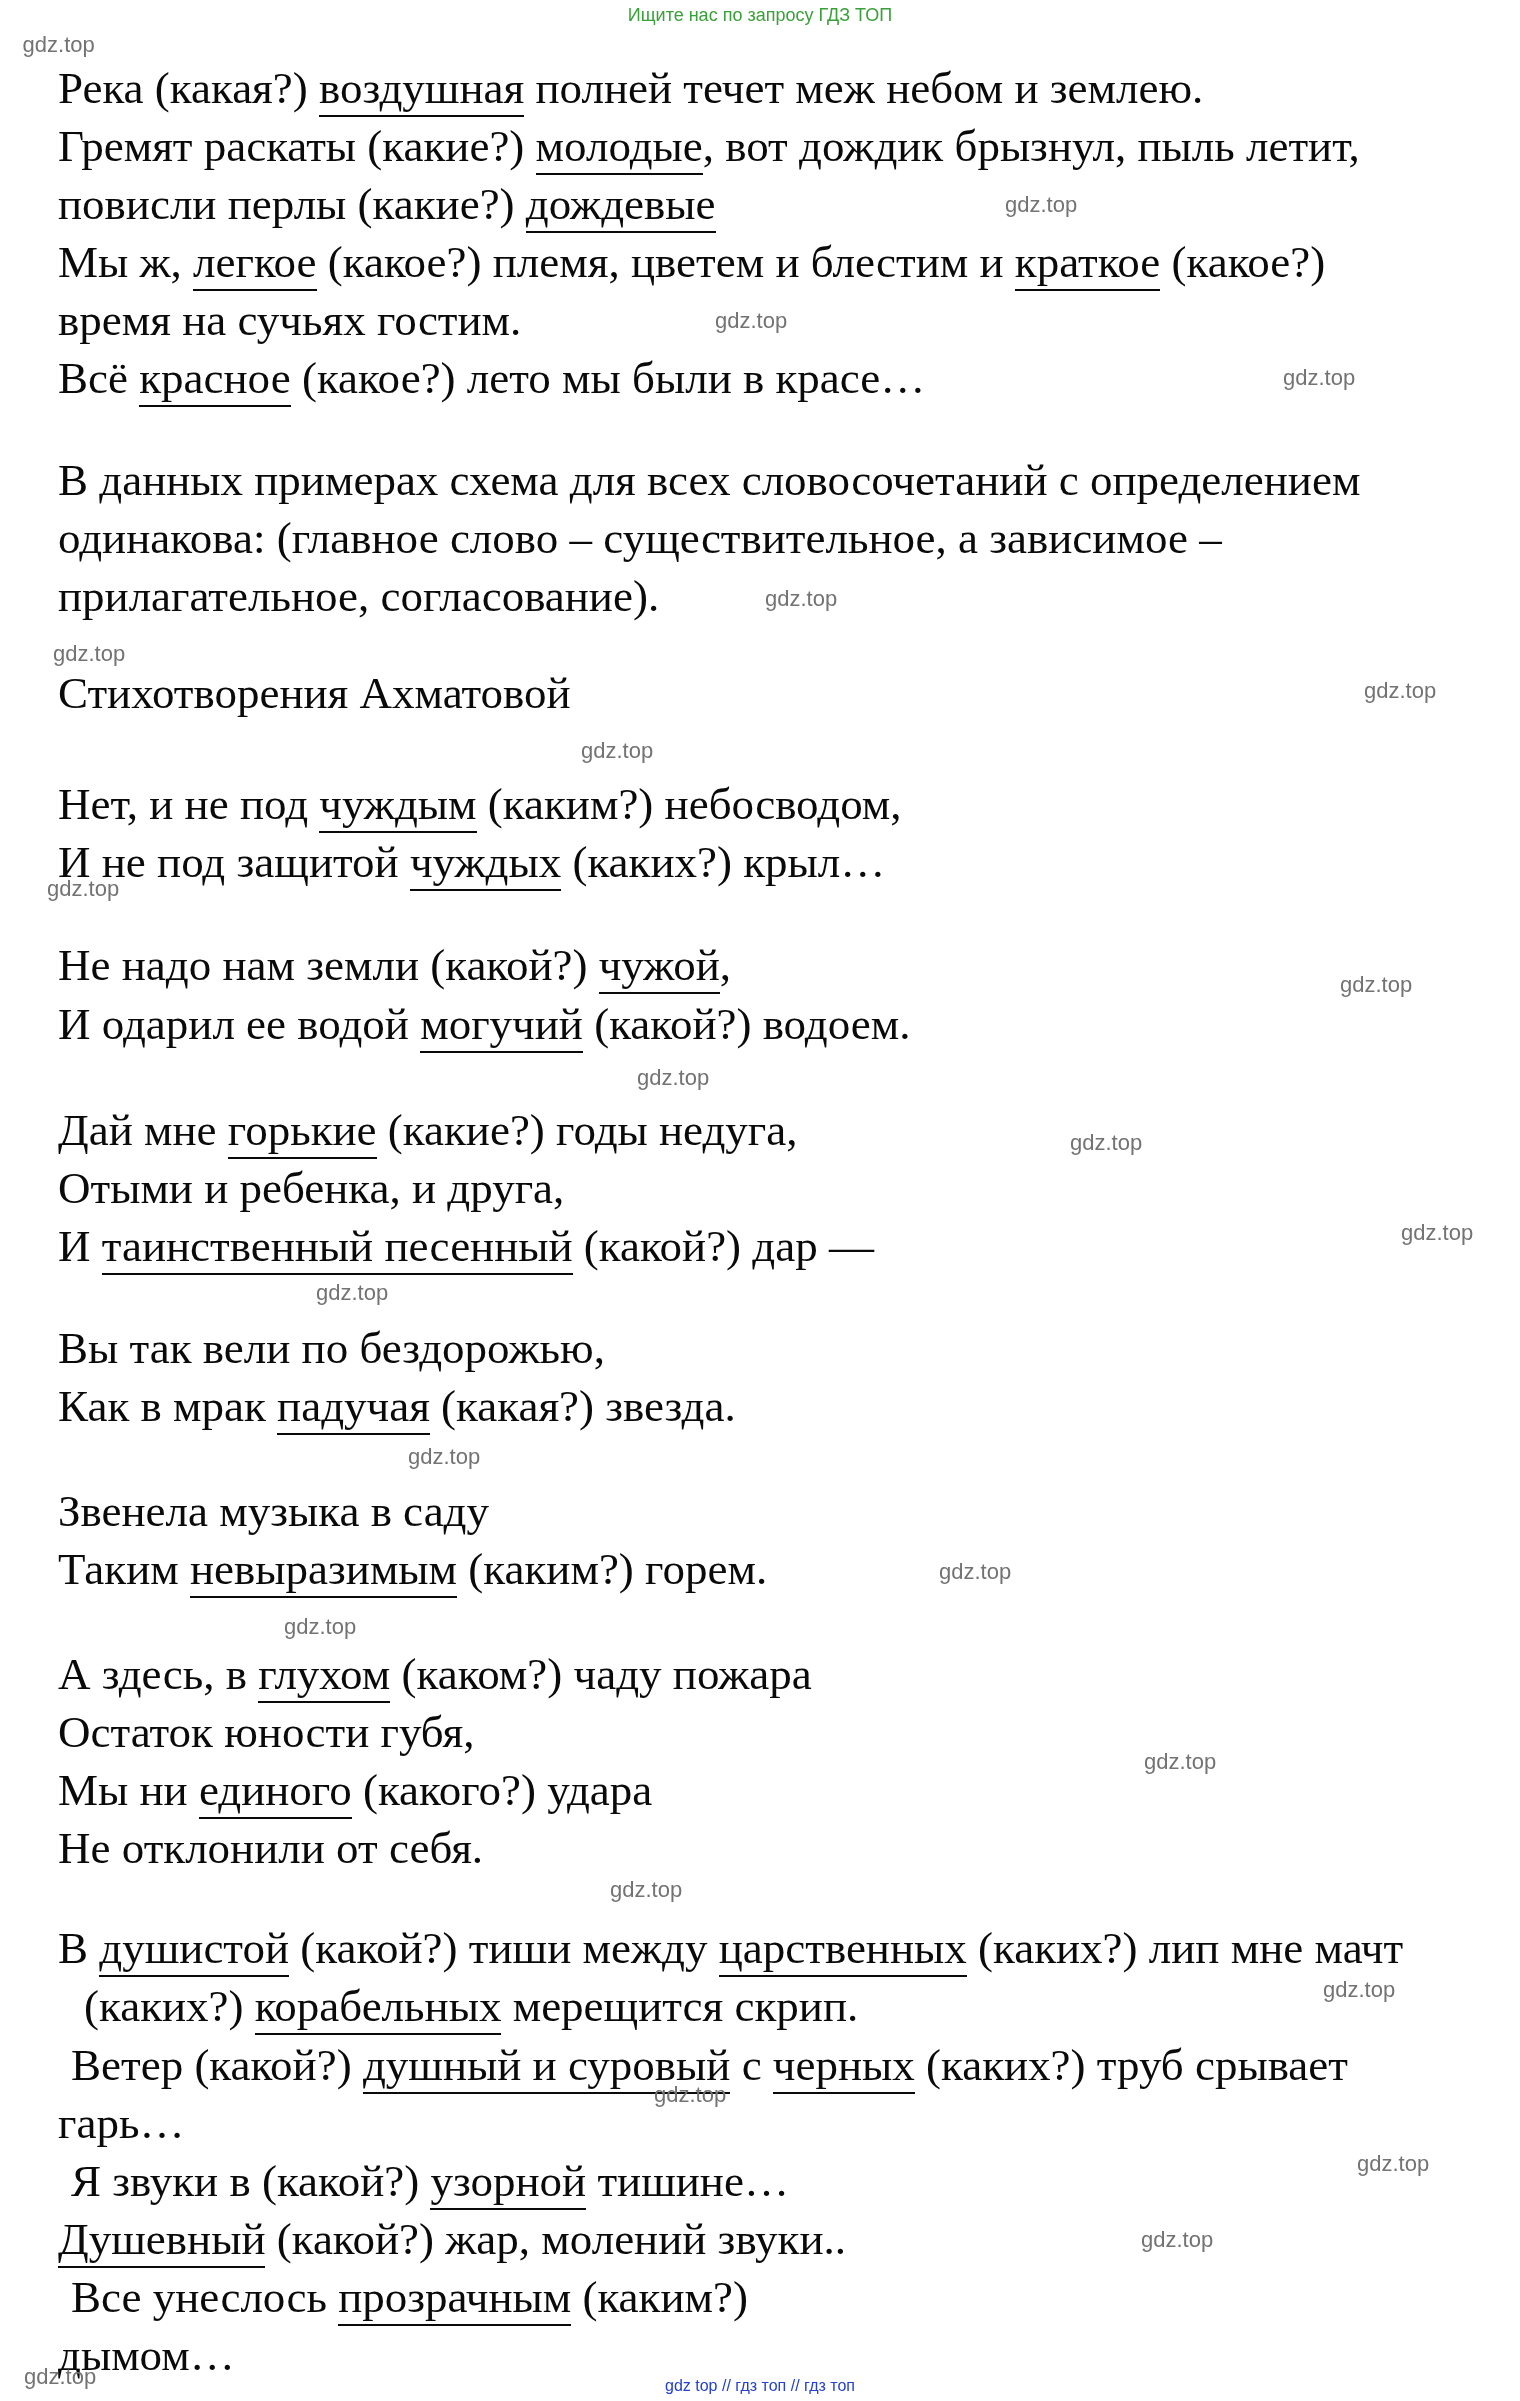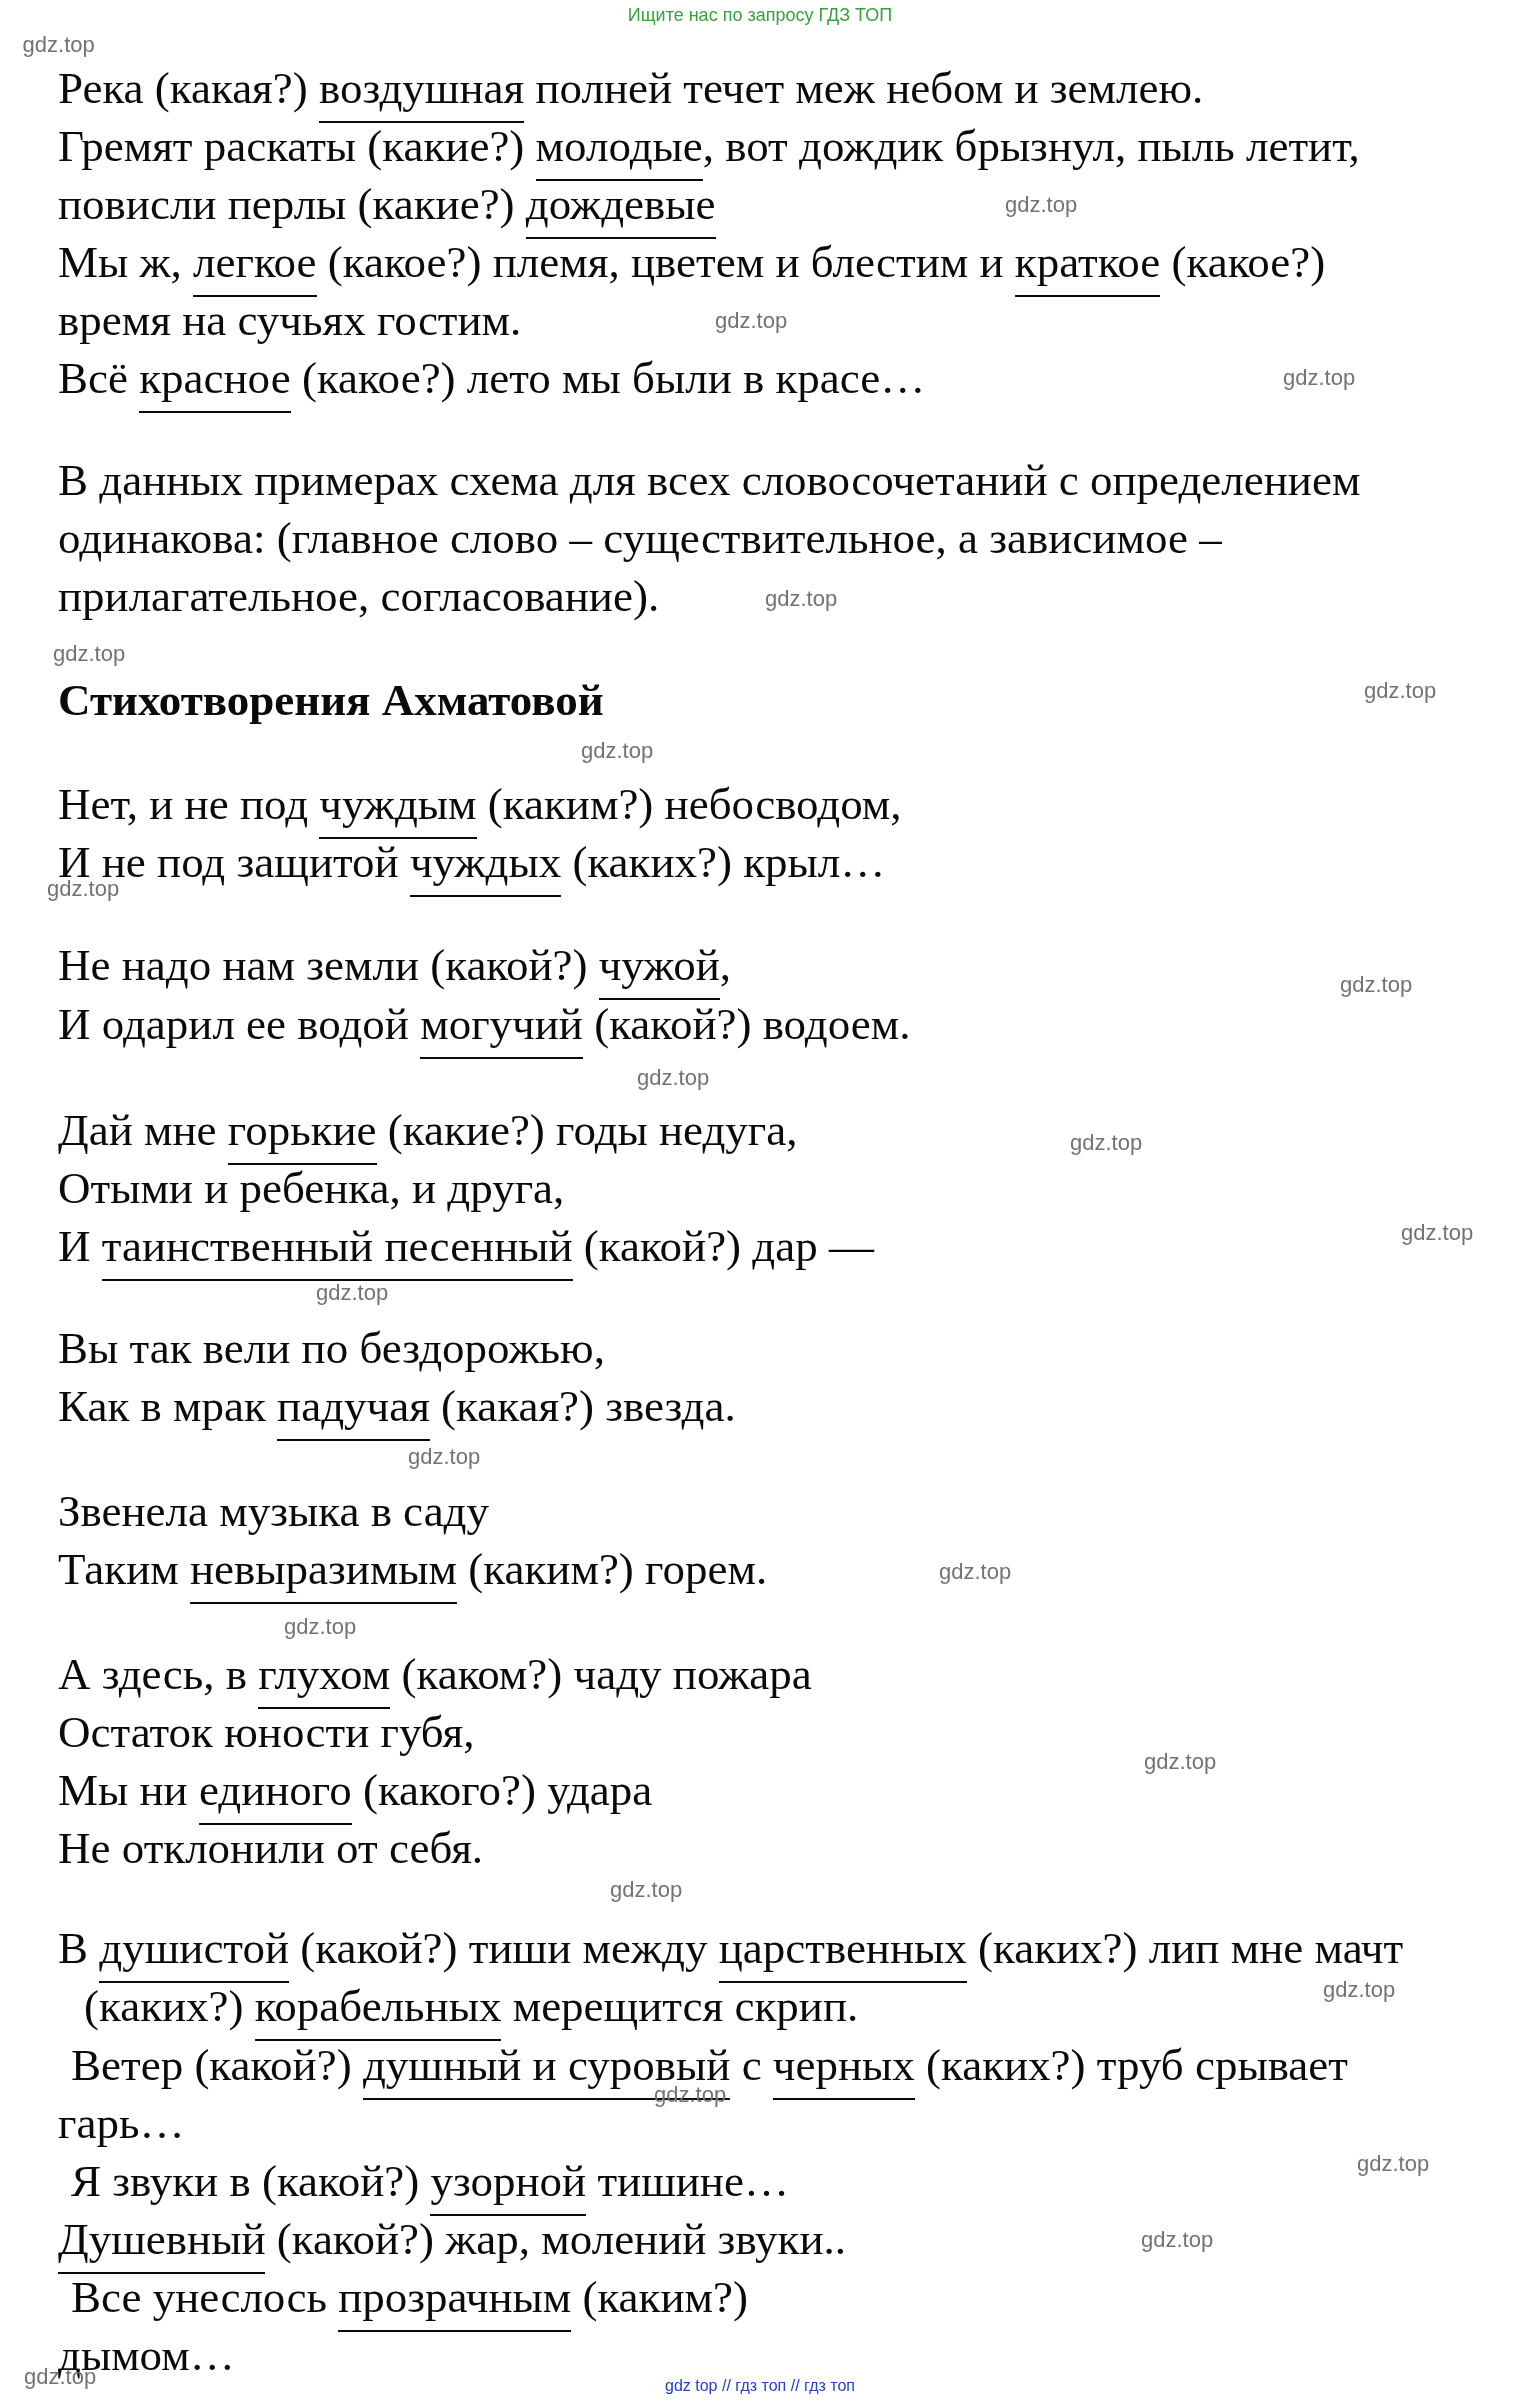--- a/index.html
+++ b/index.html
@@ -22,24 +22,24 @@
     color: #3aa13a;
   }
   .line {
     position: absolute;
     white-space: nowrap;
     font-size: 45px;
     line-height: 1.05;
     color: #0a0a0a;
     letter-spacing: 0px;
   }
-  .line.bold { font-weight: 700; margin-top: 7px; }
+  .line.bold { font-weight: 400; }
   .line .u {
     border-bottom: 2.4px solid #0a0a0a;
-    padding-bottom: 8px;
+    padding-bottom: 2px;
   }
   .wm {
     position: absolute;
     font-family: "Liberation Sans", sans-serif;
     font-size: 22px;
     color: #737373;
     white-space: nowrap;
   }
   .footer {
     position: absolute;

